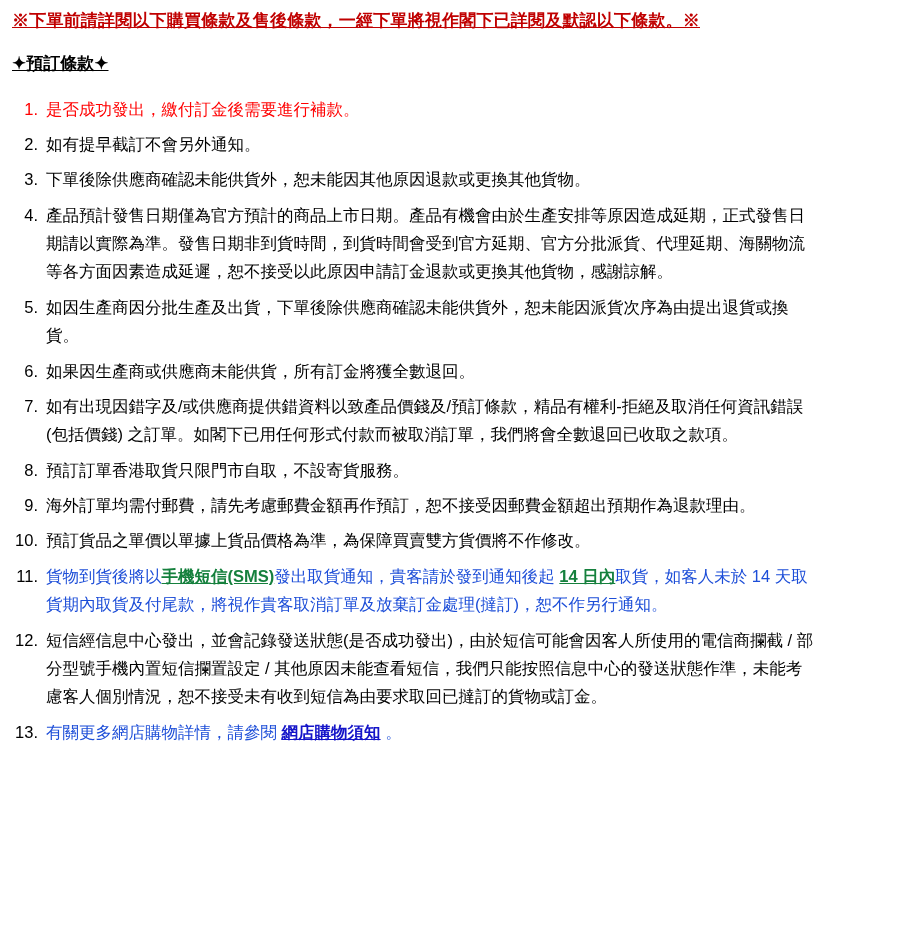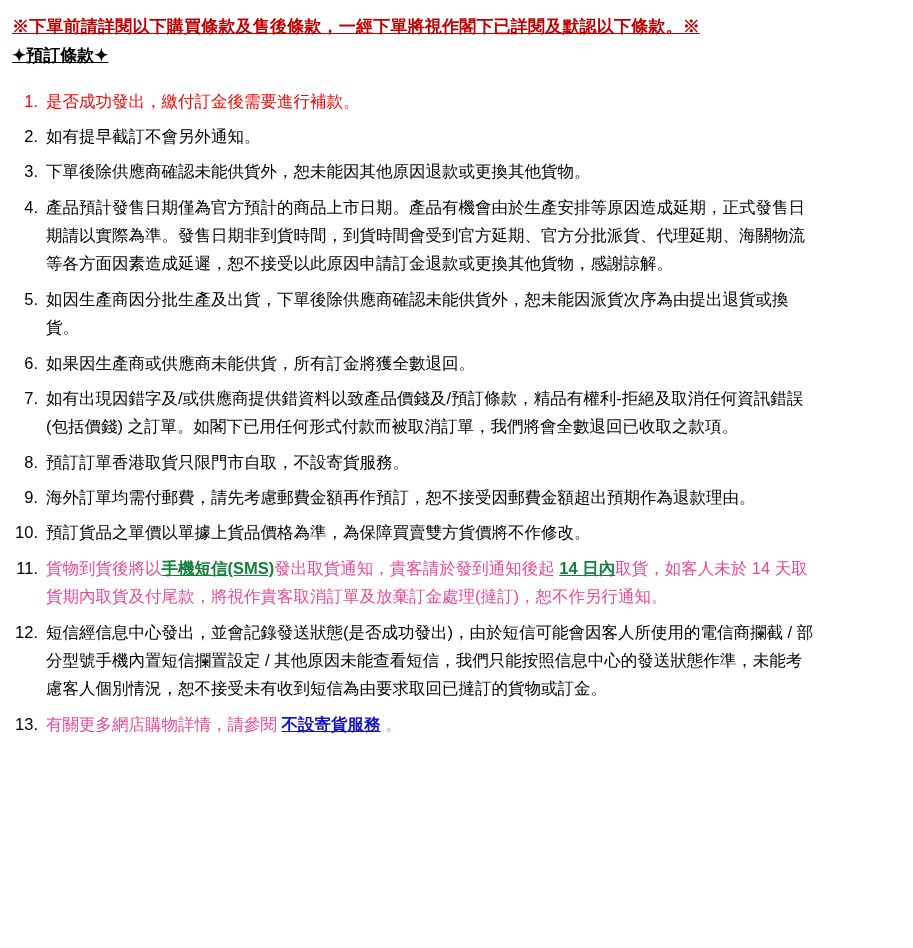--- a/index.html
+++ b/index.html
@@ -9,32 +9,32 @@
   body {
     width: 913px;
     min-height: 948px;
     background: #ffffff;
     font-family: "Liberation Sans", sans-serif;
     color: #000000;
   }
   .page {
     width: 827px;
     box-sizing: border-box;
-    padding: 14px 12px 8px 12px;
+    padding: 8px 12px 8px 12px;
   }
   .notice {
     color: #c00000;
     font-weight: bold;
     font-size: 17px;
     text-decoration: underline;
     line-height: 1.5;
     letter-spacing: 0.2px;
   }
   .section-title {
-    margin-top: 4px;
+    margin-top: 18px;
     margin-bottom: 6px;
     font-size: 17px;
     font-weight: bold;
     color: #000000;
     text-decoration: underline;
     display: inline-block;
   }
   ol.terms {
     list-style: none;
     margin: 14px 0 0 0;
@@ -66,21 +66,21 @@
     text-decoration: underline;
     font-weight: bold;
   }
   .link {
     color: #1414c8;
     text-decoration: underline;
     font-weight: bold;
     cursor: pointer;
   }
   .tail {
-    color: #ec4899;
+    color: #1d4ed8;
     text-align: center;
   }
 </style>
 </head>
 <body>
 
 <div class="page">
 
   <div class="notice">※下單前請詳閱以下購買條款及售後條款，一經下單將視作閣下已詳閱及默認以下條款。※</div>
 
@@ -94,16 +94,16 @@
       <li><span class="num">3.</span><span>下單後除供應商確認未能供貨外，恕未能因其他原因退款或更換其他貨物。</span></li>
       <li><span class="num">4.</span><span>產品預計發售日期僅為官方預計的商品上市日期。產品有機會由於生產安排等原因造成延期，正式發售日期請以實際為準。發售日期非到貨時間，到貨時間會受到官方延期、官方分批派貨、代理延期、海關物流等各方面因素造成延遲，恕不接受以此原因申請訂金退款或更換其他貨物，感謝諒解。</span></li>
       <li><span class="num">5.</span><span>如因生產商因分批生產及出貨，下單後除供應商確認未能供貨外，恕未能因派貨次序為由提出退貨或換貨。</span></li>
       <li><span class="num">6.</span><span>如果因生產商或供應商未能供貨，所有訂金將獲全數退回。</span></li>
       <li><span class="num">7.</span><span>如有出現因錯字及/或供應商提供錯資料以致產品價錢及/預訂條款，精品有權利-拒絕及取消任何資訊錯誤(包括價錢) 之訂單。如閣下已用任何形式付款而被取消訂單，我們將會全數退回已收取之款項。</span></li>
       <li><span class="num">8.</span><span>預訂訂單香港取貨只限門市自取，不設寄貨服務。</span></li>
       <li><span class="num">9.</span><span>海外訂單均需付郵費，請先考慮郵費金額再作預訂，恕不接受因郵費金額超出預期作為退款理由。</span></li>
       <li><span class="num">10.</span><span>預訂貨品之單價以單據上貨品價格為準，為保障買賣雙方貨價將不作修改。</span></li>
       <li><span class="num">11.</span><span><span class="tail">貨物到貨後將以</span><span class="u-red">手機短信(SMS)</span><span class="tail">發出取貨通知，貴客請於發到通知後起 </span><span class="u-red">14 日內</span><span class="tail">取貨，如客人未於 14 天取貨期內取貨及付尾款，將視作貴客取消訂單及放棄訂金處理(撻訂)，恕不作另行通知。</span></span></li>
       <li><span class="num">12.</span><span>短信經信息中心發出，並會記錄發送狀態(是否成功發出)，由於短信可能會因客人所使用的電信商攔截 / 部分型號手機內置短信攔置設定 / 其他原因未能查看短信，我們只能按照信息中心的發送狀態作準，未能考慮客人個別情況，恕不接受未有收到短信為由要求取回已撻訂的貨物或訂金。</span></li>
-      <li><span class="num">13.</span><span><span class="tail">有關更多網店購物詳情，請參閱 </span><span class="link">不設寄貨服務</span><span class="tail"> 。</span></span></li>
+      <li><span class="num">13.</span><span><span class="tail">有關更多網店購物詳情，請參閱 </span><span class="link">網店購物須知</span><span class="tail"> 。</span></span></li>
     </ol>
 
 </div>
 
 </body></html>

